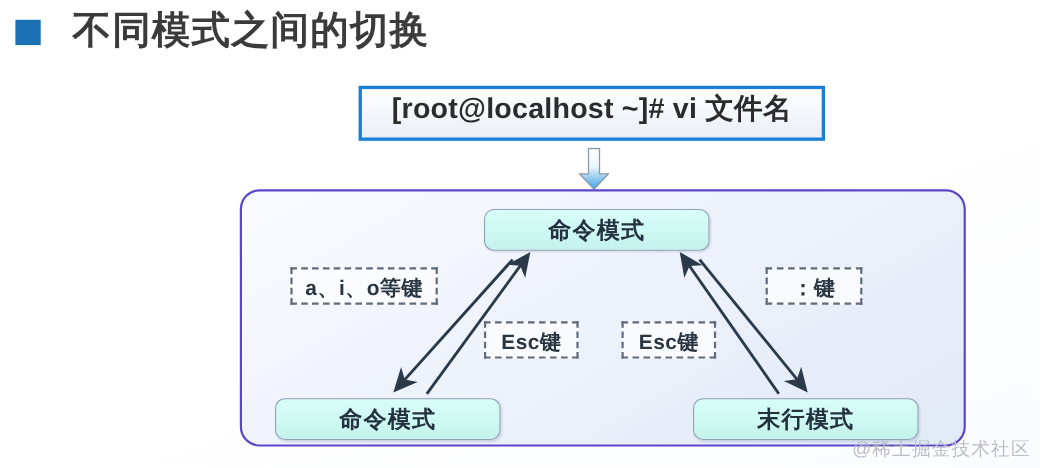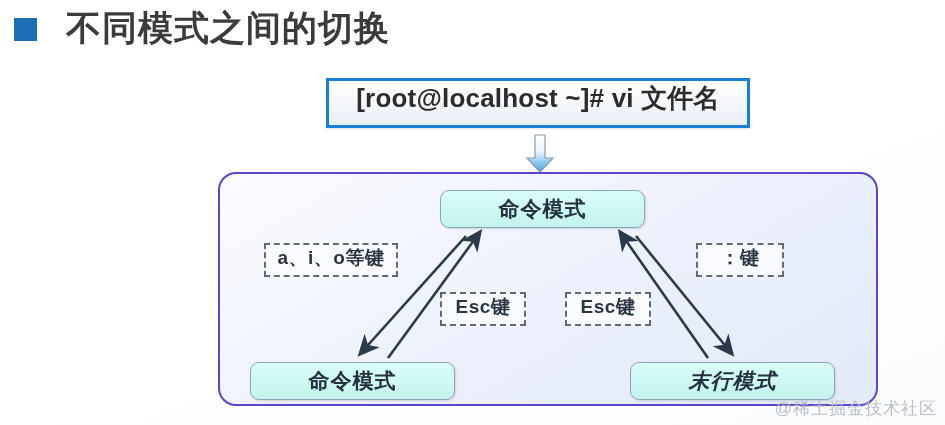--- a/index.html
+++ b/index.html
@@ -100,30 +100,30 @@
   }
   .mode-label {
     font-size: 21px;
     font-weight: bold;
     color: #24313f;
     letter-spacing: 1px;
     white-space: nowrap;
   }
   #mode-command  { left: 440px; top: 190px; width: 205px; height: 38px; }
   #mode-input    { left: 250px; top: 362px; width: 205px; height: 38px; }
-  #mode-lastline { left: 630px; top: 362px; width: 205px; height: 38px; font-style: italic; }
+  #mode-lastline { left: 630px; top: 362px; width: 205px; height: 38px; }
 
   
   .key-label {
     position: absolute;
     box-sizing: border-box;
     border: 2px dashed #5f6b7a;
     background: rgba(252,253,255,0.82);
     display: flex;
-    align-items: flex-start;
+    align-items: flex-end;
     justify-content: center;
   }
   .key-text {
     font-size: 19px;
     font-weight: bold;
     color: #2a3542;
     white-space: nowrap;
     letter-spacing: 0.5px;
   }
   #key-insert   { left: 264px; top: 243px; width: 134px; height: 34px; }

